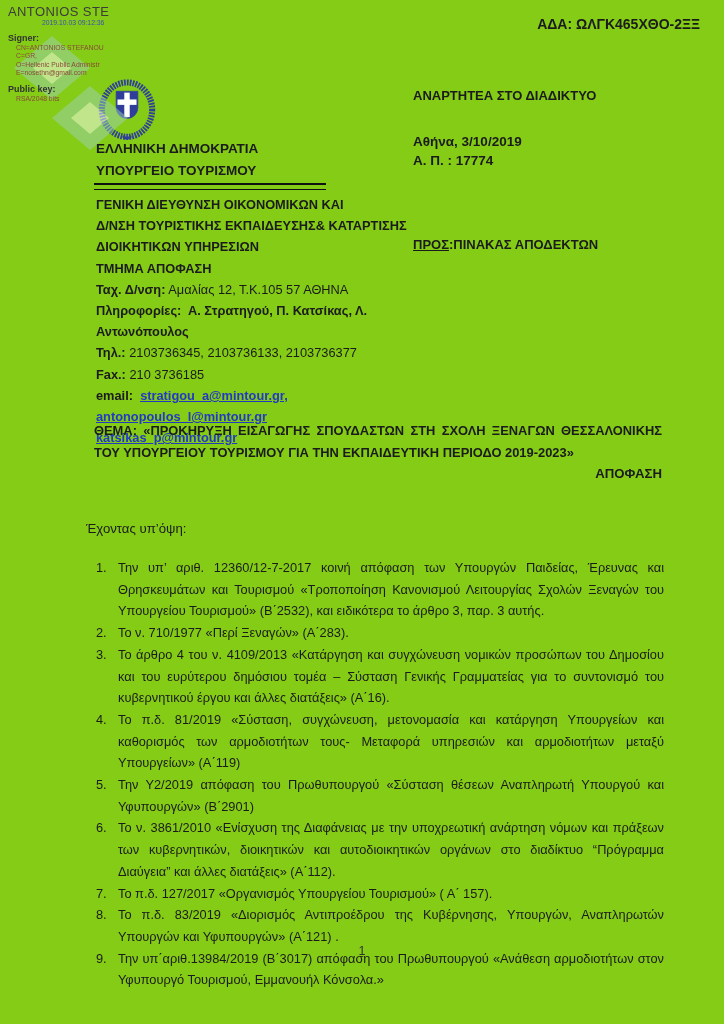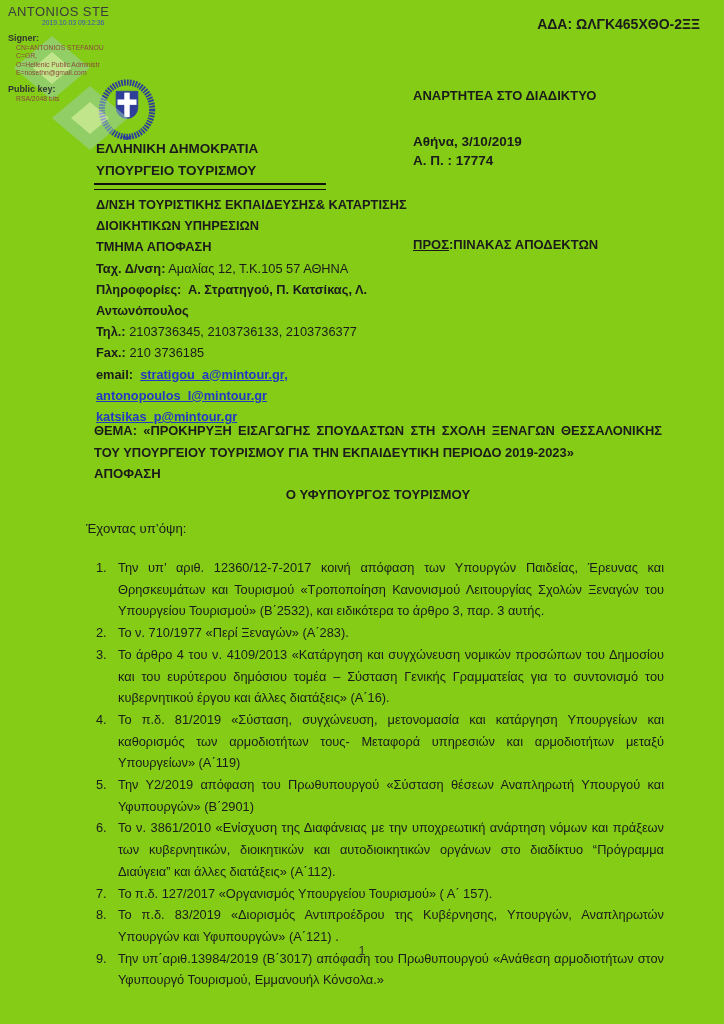--- a/index.html
+++ b/index.html
@@ -40,21 +40,21 @@
 
   
   .org { position:absolute; left:96px; top:194px; width:326px; font-size:12.8px; line-height:21.2px; }
   .org .b { font-weight:bold; }
   .org .nowrap { white-space:nowrap; }
   .mail { color:var(--link,#2239c4); font-weight:bold; text-decoration:underline; cursor:pointer; }
 
   
   .subject { position:absolute; left:94px; top:420px; width:568px; font-weight:bold;
              font-size:12.9px; line-height:22px; text-align:justify; }
-  .dec-title    { position:absolute; left:94px; top:466px; width:568px; text-align:left; font-weight:bold; font-size:13.2px; }
+  .dec-title    { position:absolute; left:94px; top:466px; width:568px; text-align:right; font-weight:bold; font-size:13.2px; }
   .dec-subtitle { position:absolute; left:94px; top:487px; width:568px; text-align:center; font-weight:bold; font-size:13.2px; }
   .preamble { position:absolute; left:86px; top:521px; font-size:13.2px; }
 
   
   .list { position:absolute; left:96px; top:557px; width:568px; font-size:12.8px; line-height:21.7px; }
   .li { display:flex; }
   .li .num { flex:none; width:22px; }
   .li .txt { flex:1; text-align:justify; }
 
   .pagenum { position:absolute; left:0; top:944px; width:724px; text-align:center; font-size:12.5px; color:#333; }
@@ -109,41 +109,41 @@
   <div class="dbl-line"></div>
 
   <div class="r-pub">ΑΝΑΡΤΗΤΕΑ ΣΤΟ ΔΙΑΔΙΚΤΥΟ</div>
   <div class="r-date">Αθήνα,  3/10/2019</div>
   <div class="r-ap">Α. Π. :  17774</div>
   <div class="r-to"><span class="u">ΠΡΟΣ</span><span>:ΠΙΝΑΚΑΣ ΑΠΟΔΕΚΤΩΝ</span></div>
 
   <div class="org">
     <div>
 
+        <div class="b nowrap">ΓΕΝΙΚΗ ΔΙΕΥΘΥΝΣΗ ΟΙΚΟΝΟΜΙΚΩΝ ΚΑΙ</div>
 
         <div class="b nowrap">Δ/ΝΣΗ ΤΟΥΡΙΣΤΙΚΗΣ ΕΚΠΑΙΔΕΥΣΗΣ&amp; ΚΑΤΑΡΤΙΣΗΣ</div>
 
         <div class="b nowrap">ΔΙΟΙΚΗΤΙΚΩΝ ΥΠΗΡΕΣΙΩΝ</div>
 
         <div class="b nowrap">ΤΜΗΜΑ ΑΠΟΦΑΣΗ</div>
       </div>
     <div class="nowrap"><span class="b">Ταχ. Δ/νση:</span> <span>Αμαλίας 12, Τ.Κ.105 57 ΑΘΗΝΑ</span></div>
     <div class="b nowrap"><span>Πληροφορίες:</span>&nbsp; <span>Α. Στρατηγού, Π. Κατσίκας, Λ.</span></div>
     <div class="b nowrap">Αντωνόπουλος</div>
     <div class="nowrap"><span class="b">Τηλ.:</span> <span>2103736345, 2103736133, 2103736377</span></div>
     <div class="nowrap"><span class="b">Fax.:</span> <span>210 3736185</span></div>
     <div class="nowrap"><span class="b">email:</span>&nbsp; <a class="mail">stratigou_a@mintour.gr,</a></div>
     <div class="nowrap"><a class="mail">antonopoulos_l@mintour.gr</a></div>
     <div class="nowrap"><a class="mail">katsikas_p@mintour.gr</a></div>
   </div>
 
   <div class="subject">ΘΕΜΑ: «ΠΡΟΚΗΡΥΞΗ ΕΙΣΑΓΩΓΗΣ ΣΠΟΥΔΑΣΤΩΝ ΣΤΗ ΣΧΟΛΗ ΞΕΝΑΓΩΝ ΘΕΣΣΑΛΟΝΙΚΗΣ ΤΟΥ ΥΠΟΥΡΓΕΙΟΥ ΤΟΥΡΙΣΜΟΥ ΓΙΑ ΤΗΝ ΕΚΠΑΙΔΕΥΤΙΚΗ ΠΕΡΙΟΔΟ 2019-2023»</div>
 
   <div class="dec-title">ΑΠΟΦΑΣΗ</div>
-  <div class="dec-subtitle">Ο ΥΦΥΠΟΥΡΓΟΣ ΤΟΥΡΙΣΜΟΥ</div>
 
   <div class="preamble">Έχοντας υπ’όψη:</div>
 
   <div class="list">
 
       <div class="li">
         <span class="num">1.</span>
         <span class="txt">Την υπ’ αριθ. 12360/12-7-2017 κοινή απόφαση των Υπουργών Παιδείας, Έρευνας και Θρησκευμάτων και Τουρισμού «Τροποποίηση Κανονισμού Λειτουργίας Σχολών Ξεναγών του Υπουργείου Τουρισμού» (Β΄2532), και ειδικότερα το άρθρο 3, παρ. 3 αυτής.</span>
       </div>
 

